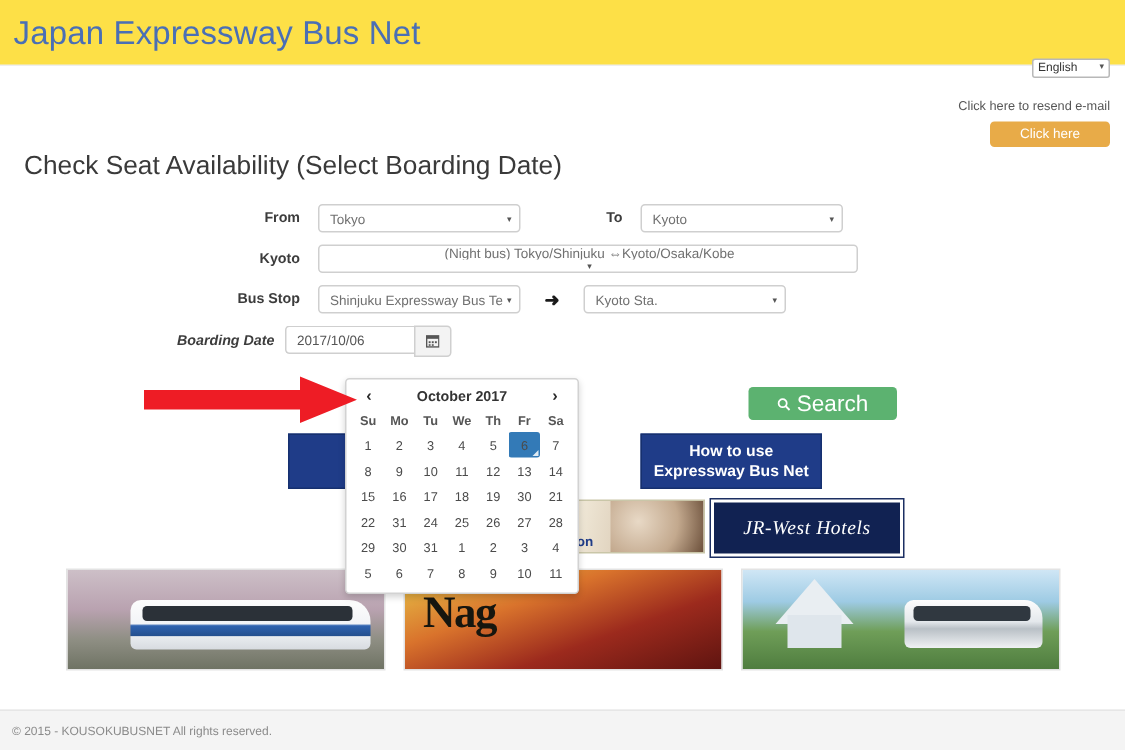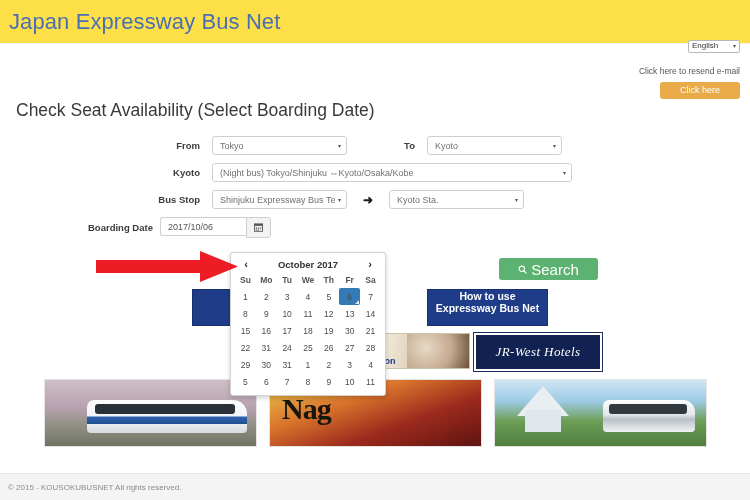--- a/index.html
+++ b/index.html
@@ -127,36 +127,36 @@
   }
 
   
   .r1-lbl  { width: 60px; margin-left: 140px; }
   .r1-sel  { width: 135px; margin-left: 12px; justify-content: space-between; }
   .r1-lbl2 { width: 26px; margin-left: 42px; }
   .r1-sel2 { width: 135px; margin-left: 12px; }
 
   
   .r2-lbl { width: 60px; margin-left: 140px; }
-  .r2-sel { width: 360px; margin-left: 12px; }
+  .r2-sel { width: 360px; margin-left: 12px; flex-direction: column; }
 
   
   .r3-lbl { width: 60px; margin-left: 140px; }
   .r3-sel { width: 135px; margin-left: 12px; }
   .arrow-mid {
     width: 42px;
     text-align: center;
     font-size: 12px;
     color: #1a1a1a;
     font-weight: bold;
   }
   .r3-sel2 { width: 135px; margin-left: 0px; }
 
   
-  .r4-lbl { width: 60px; margin-left: 88px; }
+  .r4-lbl { width: 60px; margin-left: 118px; font-style: italic; }
   .date-group {
     display: flex;
     margin-left: 12px;
     width: 111px;
   }
   .date-input {
     flex: 1;
     border: 1px solid #cfcfcf;
     border-right: none;
     border-radius: 3px 0 0 3px;
@@ -201,20 +201,21 @@
   }
 
   
   .navy-btn {
     position: absolute;
     background: #1f3c88;
     color: #ffffff;
     font-weight: bold;
     text-align: center;
     display: flex;
+    align-items: center;
     justify-content: center;
     border: 1px solid #16306f;
     cursor: pointer;
     line-height: 1.15;
   }
   #btn-list {
     left: 192px; top: 289px;
     width: 122px; height: 35px;
     font-size: 14px;
   }

